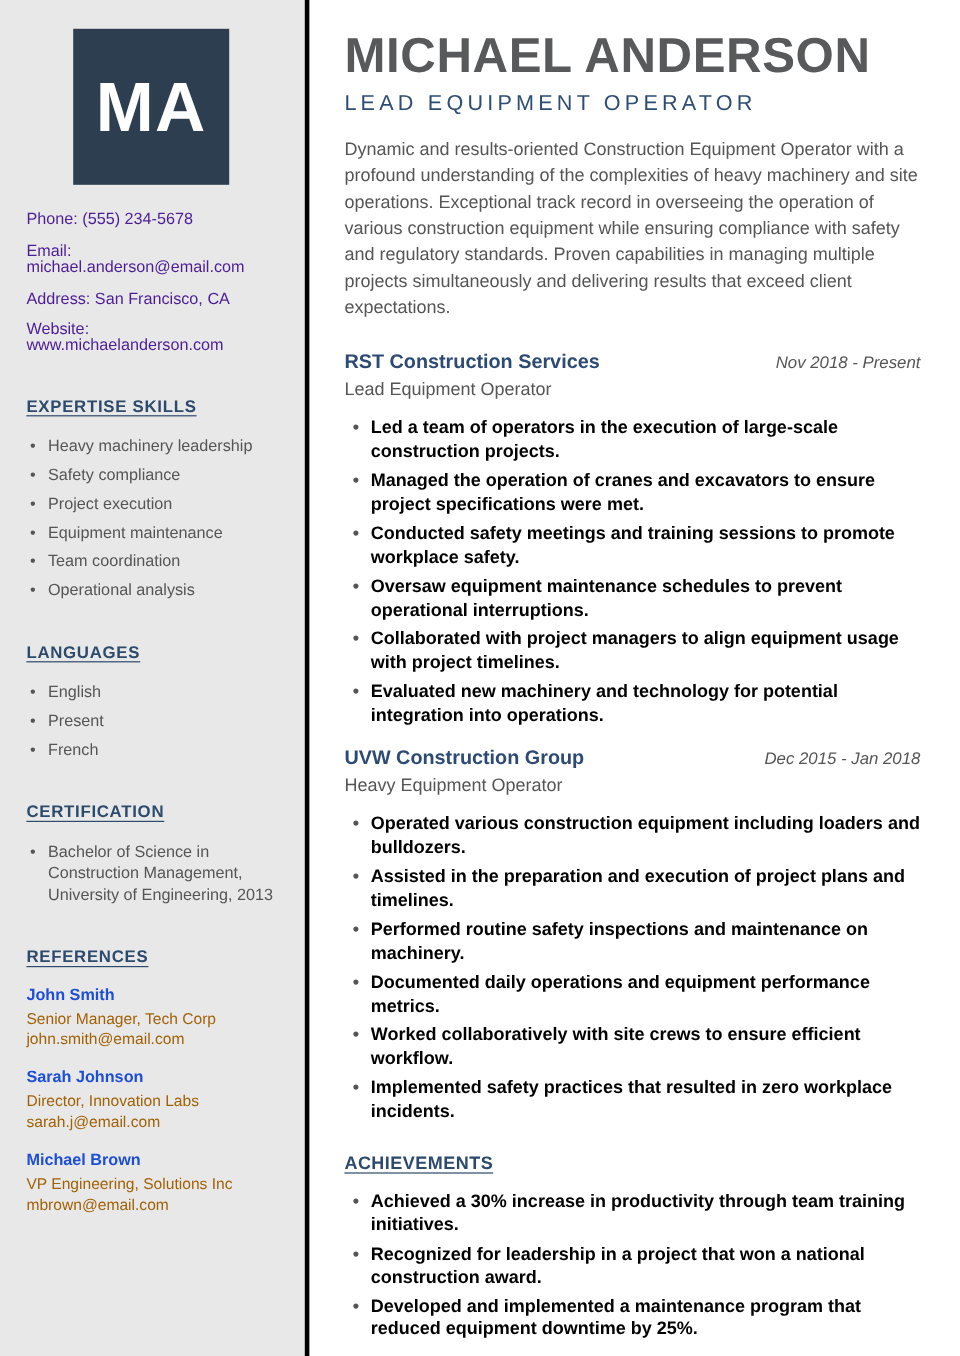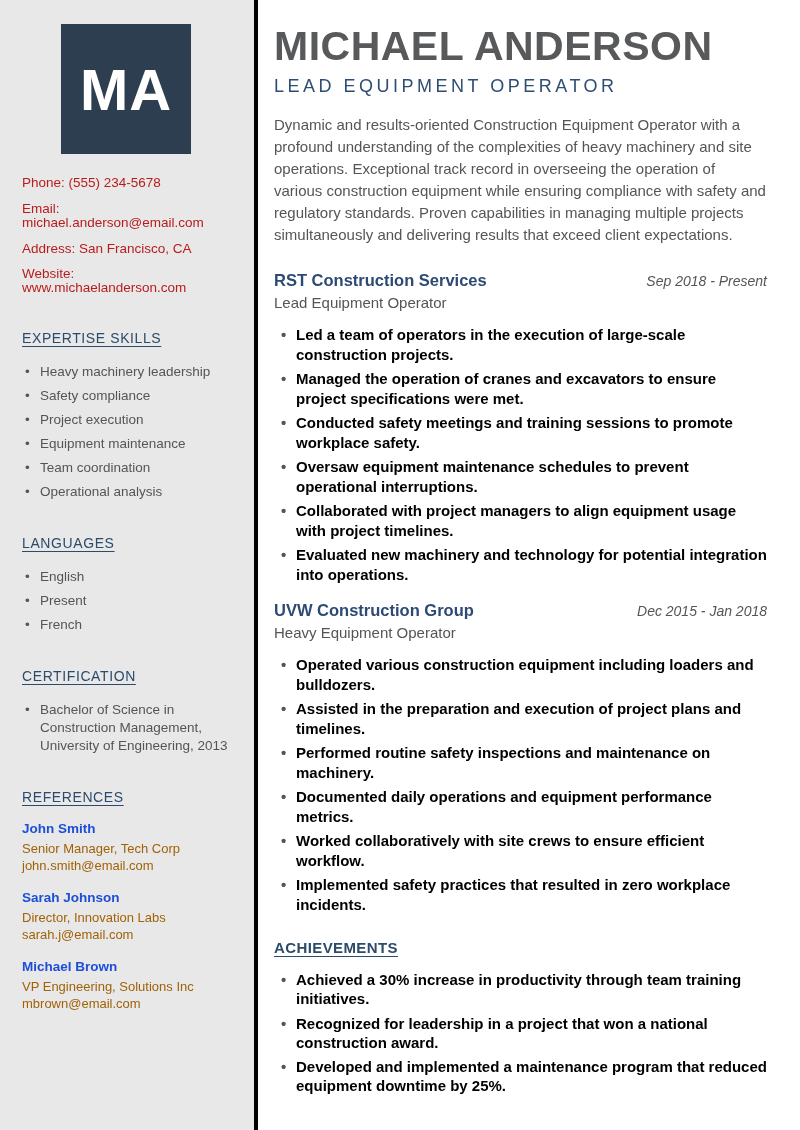--- a/index.html
+++ b/index.html
@@ -37,28 +37,28 @@
   }
   .monogram span {
     color: #ffffff;
     font-size: 58px;
     font-weight: 700;
     letter-spacing: 1px;
   }
   .contact { margin-top: 22px; }
   .contact-line {
     font-size: 13.5px;
-    color: #b91c1c;
+    color: #4c1d95;
     margin-bottom: 11.5px;
     line-height: 1.05;
   }
   .side-section { margin-top: 34px; }
   .side-heading {
     font-size: 14px;
-    font-weight: 400;
+    font-weight: 700;
     color: #2c4a6b;
     letter-spacing: 0.6px;
     text-decoration: underline;
     text-underline-offset: 3px;
   }
   .side-list { list-style: none; margin-top: 17px; }
   .side-list li {
     position: relative;
     font-size: 13.5px;
     color: #555555;
@@ -81,21 +81,21 @@
   }
   .ref-role, .ref-email {
     font-size: 13px;
     color: #a16207;
     line-height: 17px;
   }
 
   
   .main {
     flex: 1;
-    padding: 24px 33px 0 16px;
+    padding: 24px 33px 0 29px;
     background: #ffffff;
   }
   .name {
     font-size: 41px;
     font-weight: 700;
     color: #58595b;
     letter-spacing: 0.5px;
     line-height: 1.1;
   }
   .job-title {
@@ -232,21 +232,21 @@
 
     <h1 class="name">MICHAEL ANDERSON</h1>
     <div class="job-title">LEAD EQUIPMENT OPERATOR</div>
     <p class="summary">Dynamic and results-oriented Construction Equipment Operator with a profound understanding of the complexities of heavy machinery and site operations. Exceptional track record in overseeing the operation of various construction equipment while ensuring compliance with safety and regulatory standards. Proven capabilities in managing multiple projects simultaneously and delivering results that exceed client expectations.</p>
 
     <section class="main-section">
 
       <article class="job">
         <div class="job-header">
           <span class="company">RST Construction Services</span>
-          <span class="dates">Sep 2018 - Present</span>
+          <span class="dates">Nov 2018 - Present</span>
         </div>
         <div class="role">Lead Equipment Operator</div>
         <ul class="blist">
           <li>Led a team of operators in the execution of large-scale construction projects.</li>
           <li>Managed the operation of cranes and excavators to ensure project specifications were met.</li>
           <li>Conducted safety meetings and training sessions to promote workplace safety.</li>
           <li>Oversaw equipment maintenance schedules to prevent operational interruptions.</li>
           <li>Collaborated with project managers to align equipment usage with project timelines.</li>
           <li>Evaluated new machinery and technology for potential integration into operations.</li>
         </ul>

